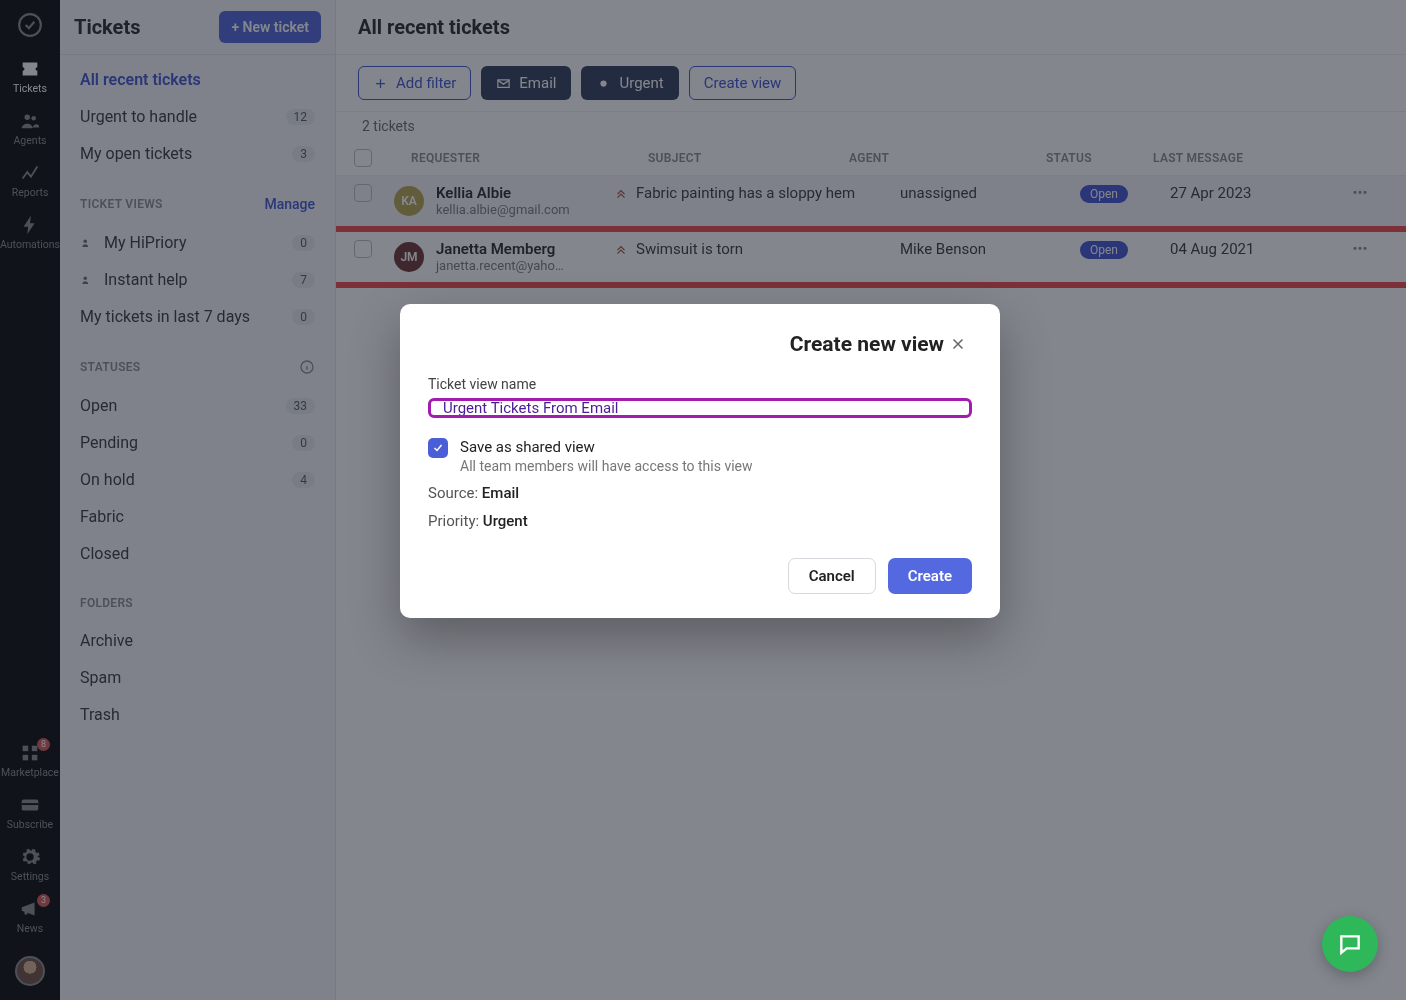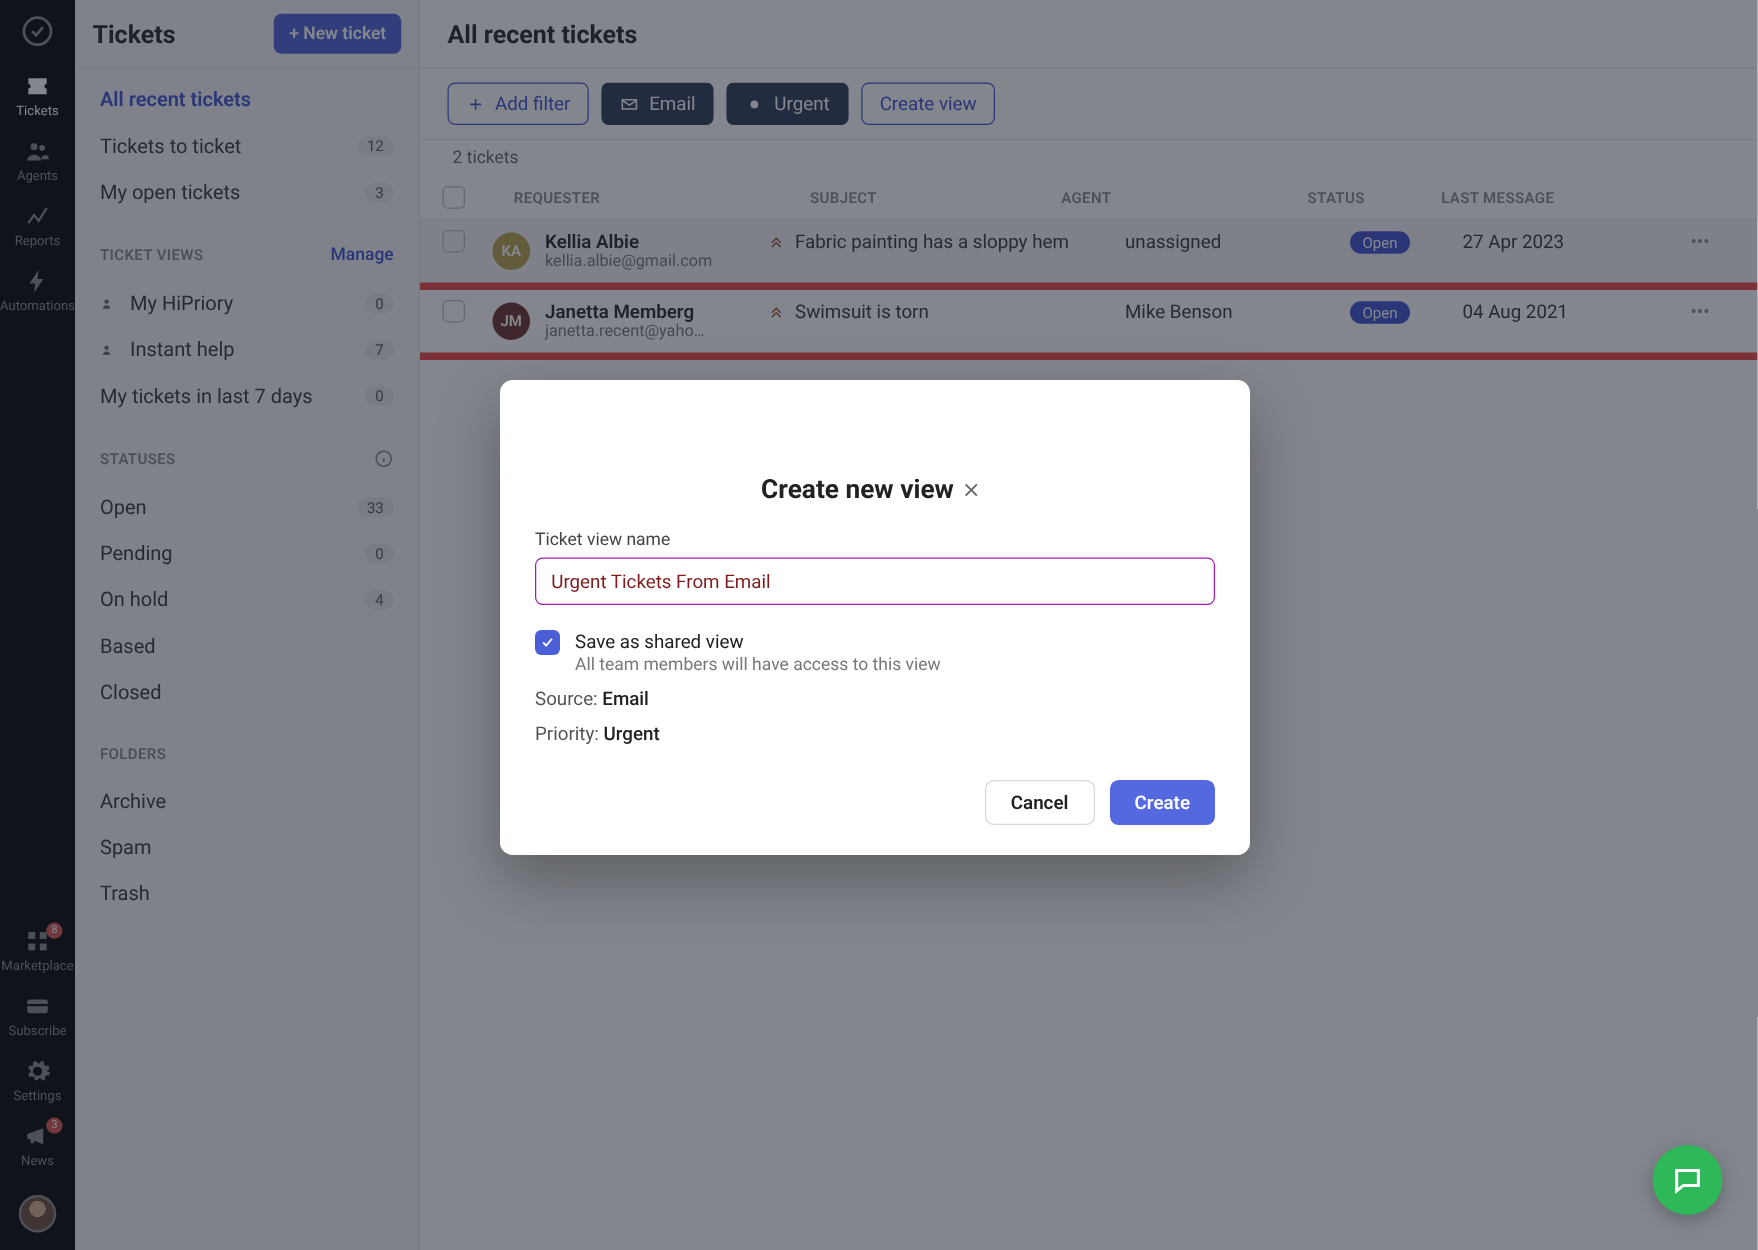--- a/index.html
+++ b/index.html
@@ -65,26 +65,26 @@
   .req-mail { font-size:13px; color:#777; }
   .subj-cell { display:flex; align-items:center; gap:8px; color:#333; }
   .subj-cell svg { width:14px; height:14px; color:#9a4b2e; }
   .status-pill { background:#3a4fd0; color:#fff; font-size:12px; padding:2px 10px; border-radius:11px; display:inline-block; }
   .row-menu { color:#888; cursor:pointer; }
   .checkbox { width:18px; height:18px; border:1.5px solid #bbb; border-radius:4px; }
   
   
   .scrim { position:absolute; inset:0; background:rgba(30,34,48,.55); }
   .modal { position:absolute; left:400px; top:304px; width:600px; background:#fff; border-radius:10px; box-shadow:0 20px 50px rgba(0,0,0,.3); padding:26px 28px 24px; }
-  .modal-head { display:flex; align-items:center; justify-content:center; margin-bottom:18px;margin-top:48px; }
+  .modal-head { display:flex; align-items:center; justify-content:flex-end; margin-bottom:18px; }
   .modal-head h3 { font-size:21px; font-weight:700; color:#222; }
   .modal-close { width:28px; height:28px; display:flex; align-items:center; justify-content:center; color:#666; cursor:pointer; border:none; background:none; }
   .modal-close svg { width:18px; height:18px; }
   .field-label { font-size:14px; color:#444; margin-bottom:6px; }
-  .text-input { width:100%; height:38px; border:1px solid #a21caf; border-radius:6px; padding:0 12px; font-size:15px; color:#7f1d1d; outline:none; }
+  .text-input { width:100%; height:20px; border:3px solid #a21caf; border-radius:6px; padding:0 12px; font-size:15px; color:#4c1d95; outline:none; }
   .check-row { display:flex; gap:12px; margin-top:20px; }
   .check-box { width:20px; height:20px; border-radius:5px; background:#4a5fd7; display:flex; align-items:center; justify-content:center; flex-shrink:0; }
   .check-box svg { width:12px; height:12px; color:#fff; }
   .check-label { font-size:15px; color:#222; }
   .check-sub { font-size:14px; color:#777; margin-top:2px; }
   .filters-title { font-weight:700; font-size:16px; margin-top:22px; color:#222; }
   .filter-line { font-size:15px; color:#555; margin-top:10px; }
   .filter-line b { color:#222; font-weight:500; }
   .modal-actions { display:flex; justify-content:flex-end; gap:12px; margin-top:28px; }
   .btn { height:36px; padding:0 20px; border-radius:7px; font-size:15px; font-weight:600; cursor:pointer; }
@@ -168,21 +168,21 @@
   <div class="sidebar-head">
     <h1>Tickets</h1>
     <button class="new-ticket-btn">+ New ticket</button>
   </div>
 
   <div class="nav-section" id="primary-nav">
       <div class="nav-row active">
         <span class="left">All recent tickets</span>
       </div>
       <div class="nav-row">
-        <span class="left">Tickets to ticket</span>
+        <span class="left">Urgent to handle</span>
         <span class="count">12</span>
       </div>
       <div class="nav-row">
         <span class="left">My open tickets</span>
         <span class="count">3</span>
       </div>
     </div>
 
   <div class="nav-header">
     <span>TICKET VIEWS</span>
@@ -231,21 +231,21 @@
       </div>
       <div class="nav-row">
         <span class="left">Pending</span>
         <span class="count">0</span>
       </div>
       <div class="nav-row">
         <span class="left">On hold</span>
         <span class="count">4</span>
       </div>
       <div class="nav-row">
-        <span class="left">Based</span>
+        <span class="left">Fabric</span>
       </div>
       <div class="nav-row">
         <span class="left">Closed</span>
       </div>
     </div>
 
   <div class="nav-header">
     <span>FOLDERS</span>
   </div>
   <div class="nav-section" id="folders-nav">

